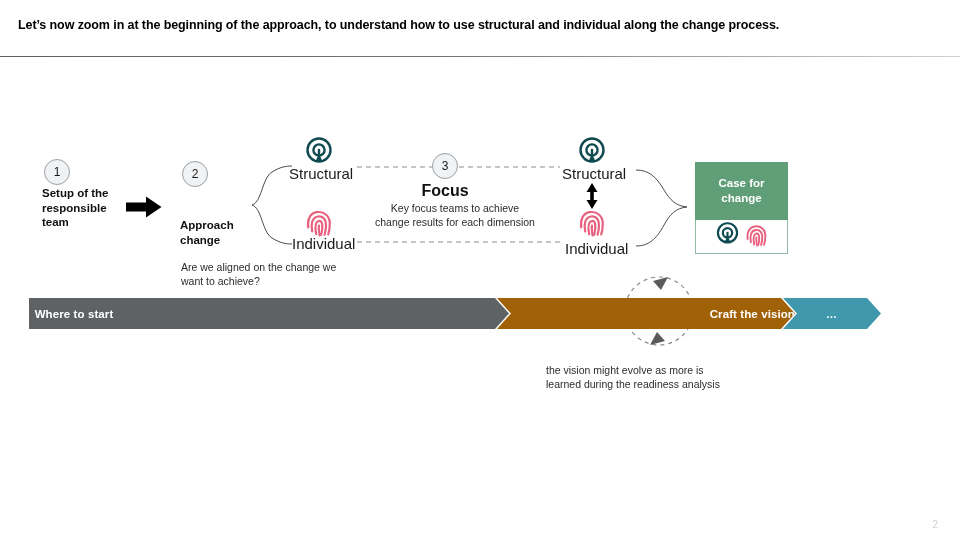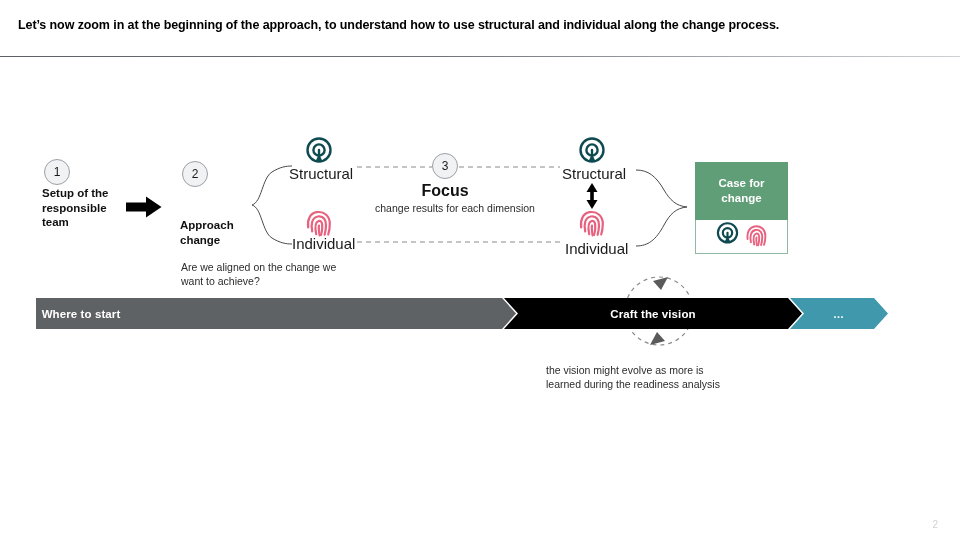--- a/index.html
+++ b/index.html
@@ -134,21 +134,21 @@
     box-sizing: border-box;
     display: flex;
     align-items: center;
     justify-content: center;
     gap: 5px;
   }
 
   
   .chev-bar {
     position: absolute;
-    left: 36px;
+    left: 29px;
     top: 298px;
     width: 852px;
     height: 48px;
   }
   .chev {
     position: absolute;
     top: 0;
     height: 31px;
     display: flex;
     align-items: center;
@@ -161,22 +161,23 @@
   .chev-a {
     left: 0;
     width: 480px;
     background: #5f6265;
     clip-path: polygon(0 0, 466px 0, 480px 50%, 466px 100%, 0 100%);
   }
   .chev-a .chev-text { margin-right: 390px; }
   .chev-b {
     left: 468px;
     width: 298px;
-    background: #000000;
+    background: #a16207;
     clip-path: polygon(0 0, 284px 0, 298px 50%, 284px 100%, 0 100%, 14px 50%);
+    justify-content: flex-end;
   }
   .chev-c {
     left: 754px;
     width: 98px;
     background: #3f98ac;
     clip-path: polygon(0 0, 84px 0, 98px 50%, 84px 100%, 0 100%, 14px 50%);
   }
   .chev-c .chev-text { font-size: 11px; letter-spacing: 1px; }
 
   
@@ -251,20 +252,21 @@
     </g>
   </svg>
 </div>
 <div class="dim-label" style="left:292px; top:235px;">Individual</div>
 
 <div class="step-circle" style="left:432px; top:153px;">
   <span>3</span>
 </div>
 <div class="focus-title" style="left:385px; top:182px; width:120px;">Focus</div>
 <div class="focus-body" style="left:355px; top:201px; width:200px;">
+  <div>Key focus teams to achieve</div>
   <div>change results for each dimension</div>
 </div>
 
 <div class="icon-wrap" style="left:577px; top:137px;">
   <svg width="30" height="30" viewBox="0 0 30 30">
     <circle cx="15" cy="13" r="11.5" fill="none" stroke="#0e4a4f" stroke-width="2.4"></circle>
     <circle cx="15" cy="13" r="5.6" fill="none" stroke="#0e4a4f" stroke-width="2.4"></circle>
     <path d="M15 13 L15 21" stroke="#0e4a4f" stroke-width="2.4" stroke-linecap="round"></path>
     <path d="M15 17.2 L19 25 L11 25 Z" fill="#0e4a4f"></path>
   </svg>

